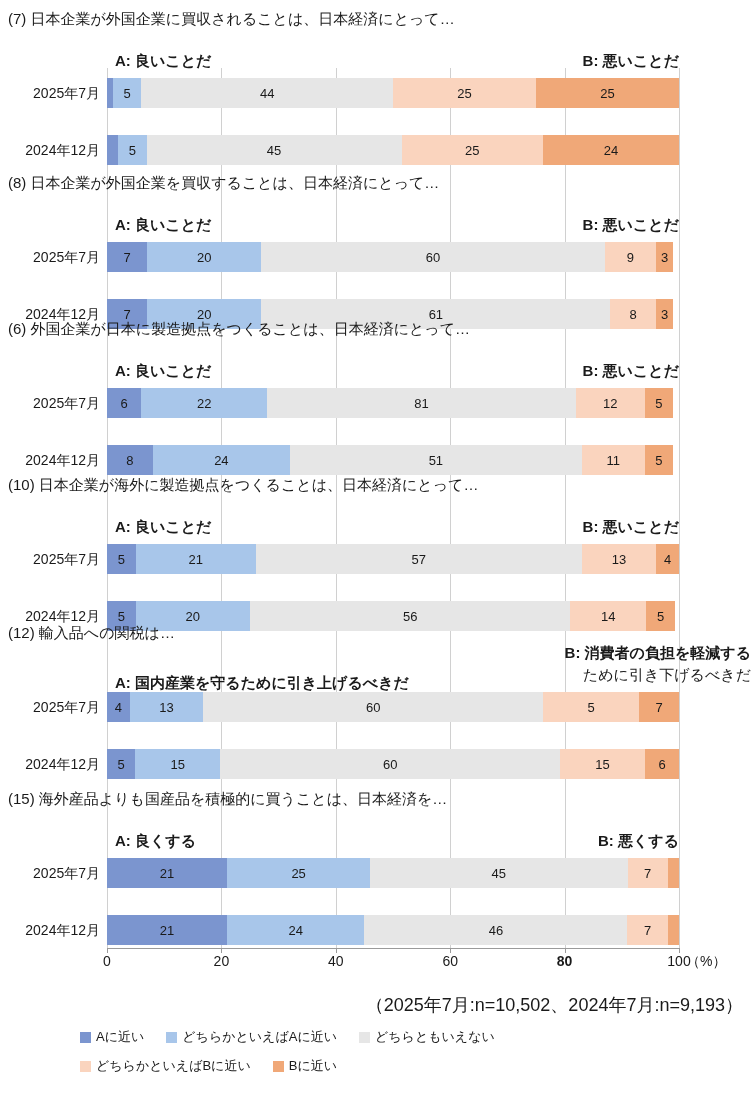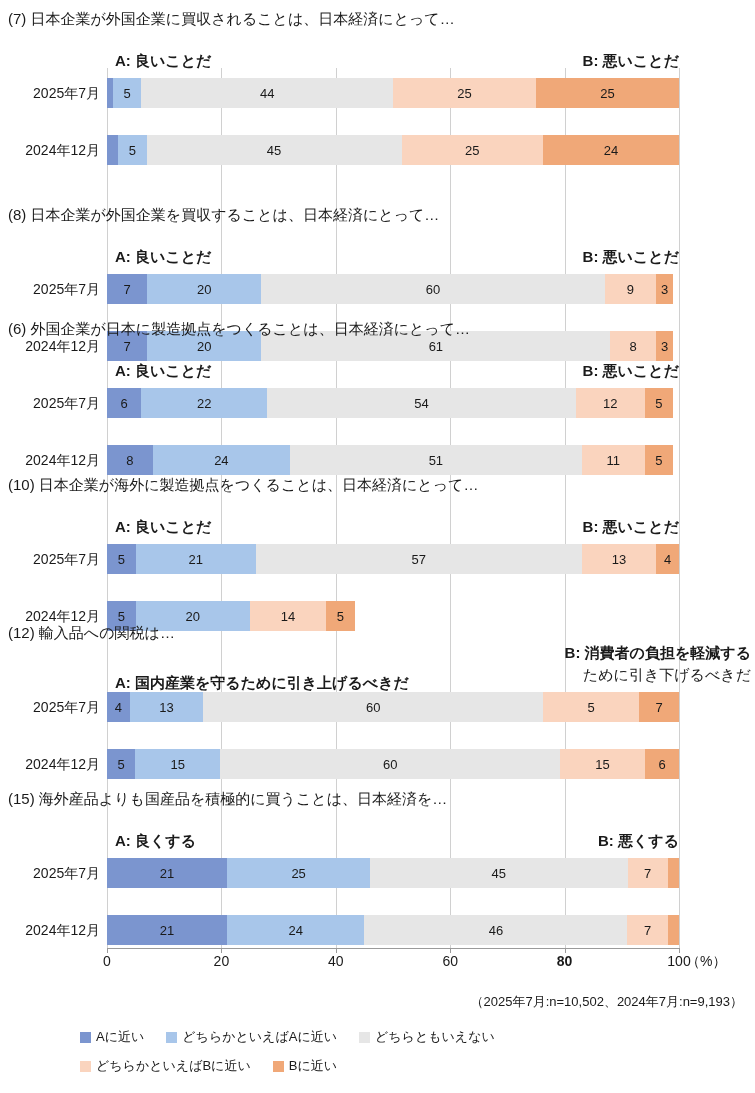--- a/index.html
+++ b/index.html
@@ -98,21 +98,21 @@
   
   .vgrid {
     position: absolute;
     width: 1px;
     background: #d0d0d0;
   }
 
   .note {
     position: absolute;
     right: 12px;
-    font-size: 13px;
+    font-size: 18px;
     white-space: nowrap;
     color: #1a1a1a;
   }
 
   .legend { position: absolute; left: 0; width: 755px; font-size: 13px; color: #1a1a1a; }
   .legend-row { position: absolute; left: 80px; display: flex; align-items: center; gap: 4px; }
   .legend-item { display: flex; align-items: center; gap: 5px; margin-right: 18px; white-space: nowrap; }
   .swatch { width: 11px; height: 11px; display: inline-block; }
   .swatch.s0 { background: #7b95cf; }
   .swatch.s1 { background: #a8c6ea; }
@@ -168,21 +168,21 @@
           </div>
           <div class="seg s3" style="width: 143px;">
             <span>25</span>
           </div>
           <div class="seg s4" style="width: 137.28px;">
             <span>24</span>
           </div>
         </div>
       </div>
     </div>
-    <div class="group" style="top: 174px; height: 160px; margin-top: 32px;">
+    <div class="group" style="top: 174px; height: 160px;">
       <div class="q-title" style="top: 0px;">(8) 日本企業が外国企業を買収することは、日本経済にとって…</div>
       <div class="hdr-a" style="top: 42px;">A: 良いことだ</div>
       <div class="hdr-b" style="top: 42px;">B: 悪いことだ</div>
       <div class="row" style="top: 68px;">
         <div class="row-label">2025年7月</div>
         <div class="bar">
           <div class="seg s0" style="width: 40.04px;">
             <span>7</span>
           </div>
           <div class="seg s1" style="width: 114.4px;">
@@ -227,21 +227,21 @@
       <div class="row" style="top: 68px;">
         <div class="row-label">2025年7月</div>
         <div class="bar">
           <div class="seg s0" style="width: 34.32px;">
             <span>6</span>
           </div>
           <div class="seg s1" style="width: 125.84px;">
             <span>22</span>
           </div>
           <div class="seg s2" style="width: 308.88px;">
-            <span>54</span>
+            <span>81</span>
           </div>
           <div class="seg s3" style="width: 68.64px;">
             <span>12</span>
           </div>
           <div class="seg s4" style="width: 28.6px;">
             <span>5</span>
           </div>
         </div>
       </div>
       <div class="row" style="top: 125px;">
@@ -290,20 +290,23 @@
         </div>
       </div>
       <div class="row" style="top: 125px;">
         <div class="row-label">2024年12月</div>
         <div class="bar">
           <div class="seg s0" style="width: 28.6px;">
             <span>5</span>
           </div>
           <div class="seg s1" style="width: 114.4px;">
             <span>20</span>
+          </div>
+          <div class="seg s2" style="width: 320.32px;">
+            <span>56</span>
           </div>
           <div class="seg s3" style="width: 76px;">
             <span>14</span>
           </div>
           <div class="seg s4" style="width: 28.6px;">
             <span>5</span>
           </div>
         </div>
       </div>
     </div>

